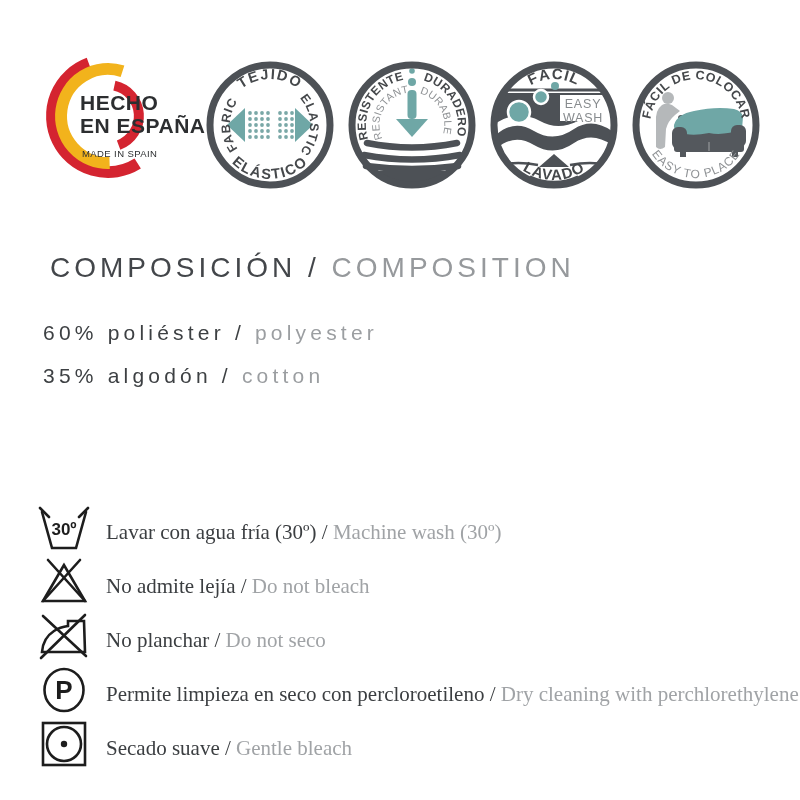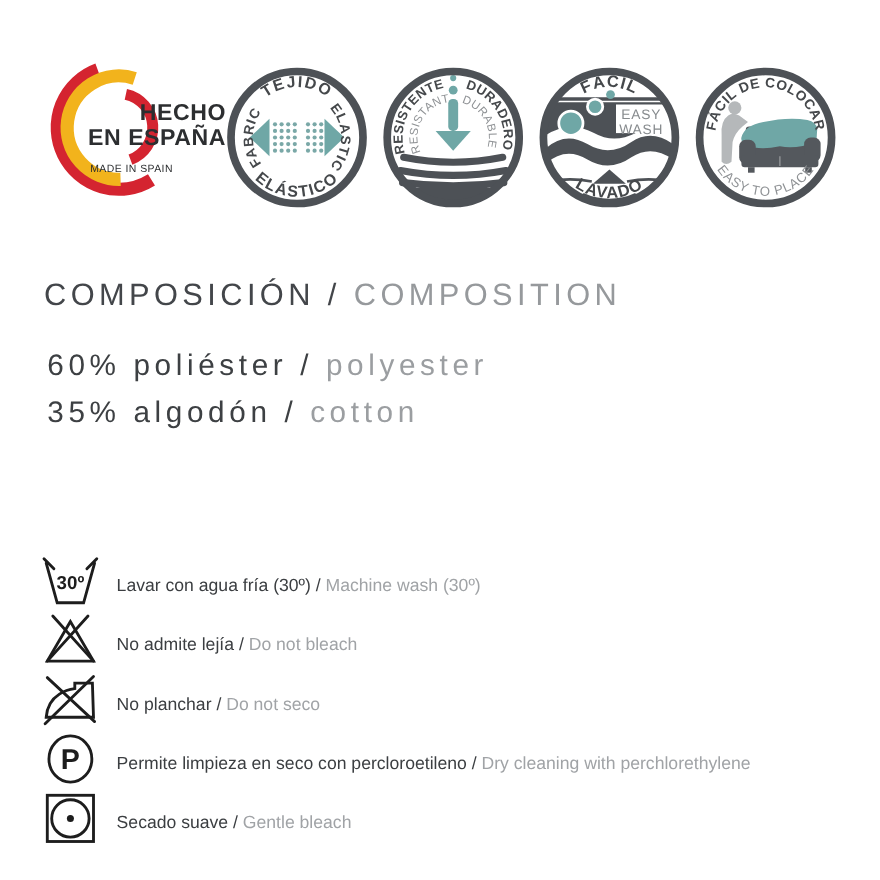--- a/index.html
+++ b/index.html
@@ -3,48 +3,48 @@
 <meta charset="utf-8">
 <style>
   html,body{margin:0;padding:0;background:#fff;}
   .canvas{position:relative;width:800px;height:800px;background:#fff;overflow:hidden;
           font-family:"Liberation Sans",sans-serif;}
 
   
   .logo-spain{position:absolute;left:36px;top:38px;width:165px;height:160px;}
   .logo-spain svg{position:absolute;left:0;top:0;}
   .logo-text{position:absolute;left:44px;top:53px;font-weight:700;color:#2c2e30;
-             font-size:21px;line-height:23px;letter-spacing:.5px;white-space:nowrap;text-align:right;}
+             font-size:21px;line-height:23px;letter-spacing:.5px;white-space:nowrap;}
   .logo-sub{position:absolute;left:46px;top:110px;font-weight:400;color:#2c2e30;
             font-size:9.5px;letter-spacing:.4px;white-space:nowrap;}
   .badge{position:absolute;top:57px;width:136px;height:136px;}
   .b2{left:202px}.b3{left:344px}.b4{left:486px}.b5{left:628px}
 
   .bt{font-weight:700;font-size:14.5px;fill:#45484b;letter-spacing:1.5px;}
   .bt-side{font-weight:700;font-size:12.5px;fill:#45484b;letter-spacing:.8px;}
   .bt3{font-weight:700;font-size:12px;fill:#45484b;letter-spacing:.3px;}
   .bt3g{font-weight:400;font-size:10.5px;fill:#8f9295;letter-spacing:.4px;}
   .bt4{font-weight:700;font-size:15px;fill:#45484b;letter-spacing:1px;}
   .bt4g{font-weight:400;font-size:12.5px;fill:#878b8e;letter-spacing:.8px;}
   .bt5{font-weight:700;font-size:12.5px;fill:#45484b;letter-spacing:.5px;}
   .bt5g{font-weight:400;font-size:12px;fill:#8f9295;letter-spacing:.8px;}
 
   
-  .comp-heading{position:absolute;left:40px;top:252px;font-size:28px;font-weight:300;
+  .comp-heading{position:absolute;left:50px;top:252px;font-size:28px;font-weight:300;
                 letter-spacing:4px;color:#43464a;white-space:nowrap;}
   .comp-heading .en{color:#96999c;}
-  .comp-lines{position:absolute;left:43px;top:311px;font-size:27px;font-weight:400;
+  .comp-lines{position:absolute;left:43px;top:311px;font-size:21px;font-weight:400;
               letter-spacing:4.2px;color:#3d4043;line-height:43px;white-space:nowrap;}
   .comp-lines .en{color:#9b9ea1;}
 
   
   .care{position:absolute;left:38px;top:504px;}
   .care-row{display:flex;align-items:center;height:48px;margin-bottom:6px;}
   .care-icon{width:52px;height:48px;flex:none;}
-  .care-text{margin-left:16px;font-size:16px;color:#3b3e41;padding-top:9px;white-space:nowrap;}
+  .care-text{margin-left:16px;font-size:21px;color:#3b3e41;padding-top:9px;white-space:nowrap;font-family:Liberation Serif, serif;}
   .care-text .en{color:#a0a3a6;}
   .cis{stroke:#1d1d1d;stroke-width:2.6;fill:none;stroke-linecap:round;}
 </style>
 </head>
 <body>
 
 <div class="canvas">
 
   <div class="logo-spain">
     <svg width="165" height="160" viewBox="0 0 165 160">

